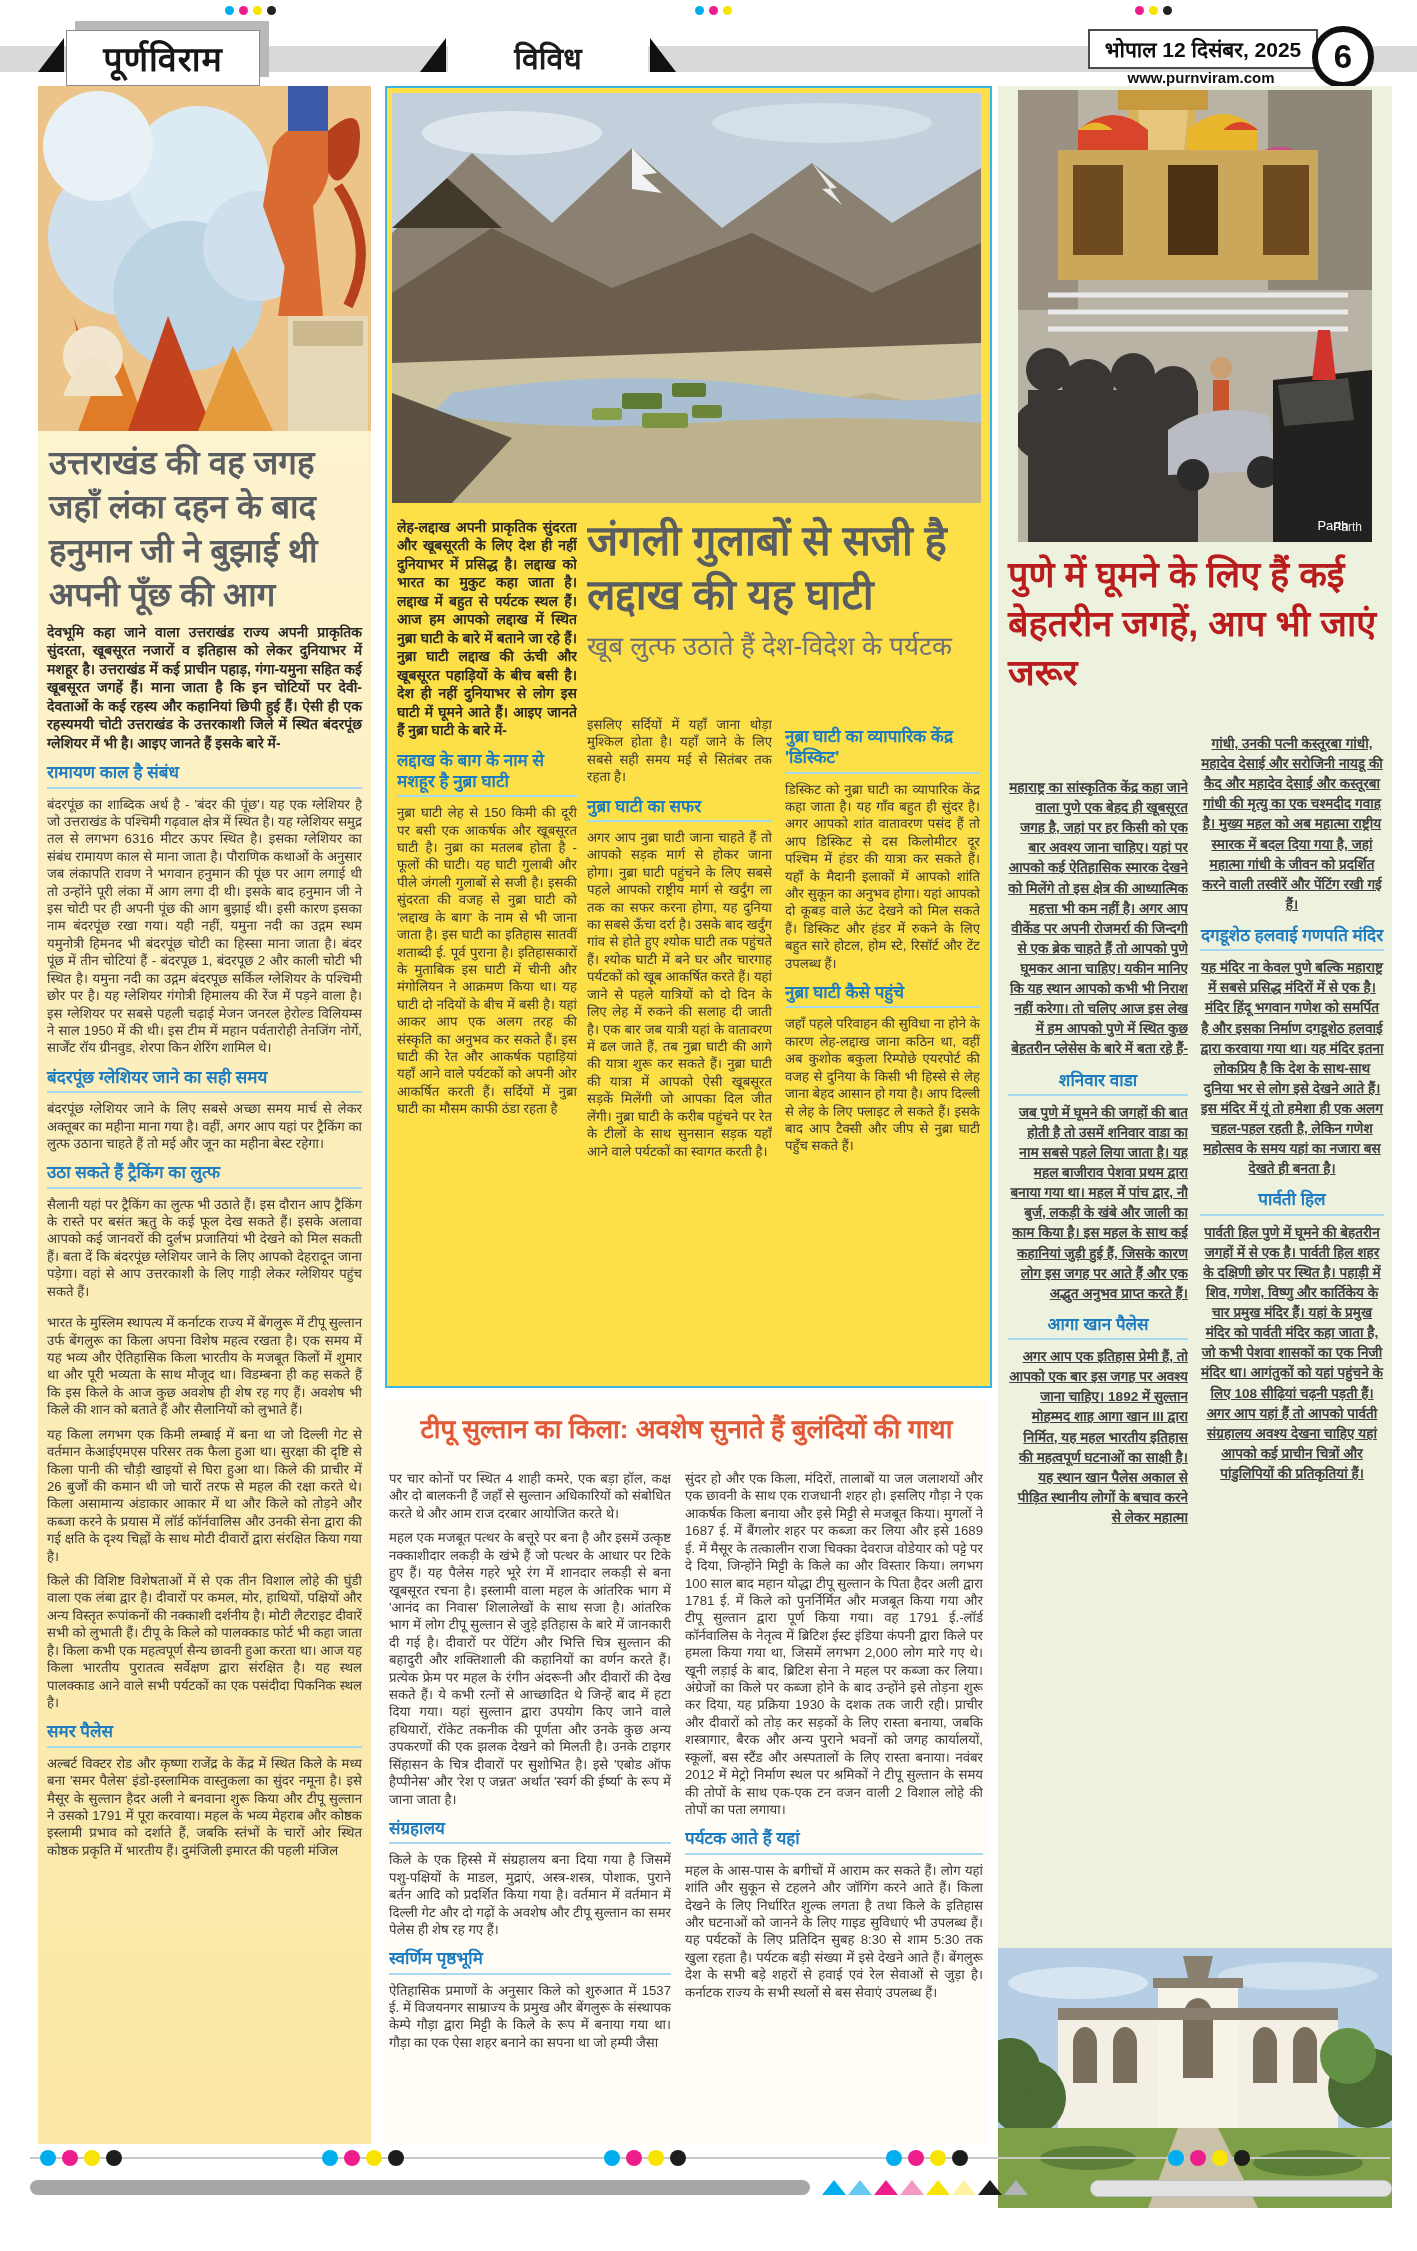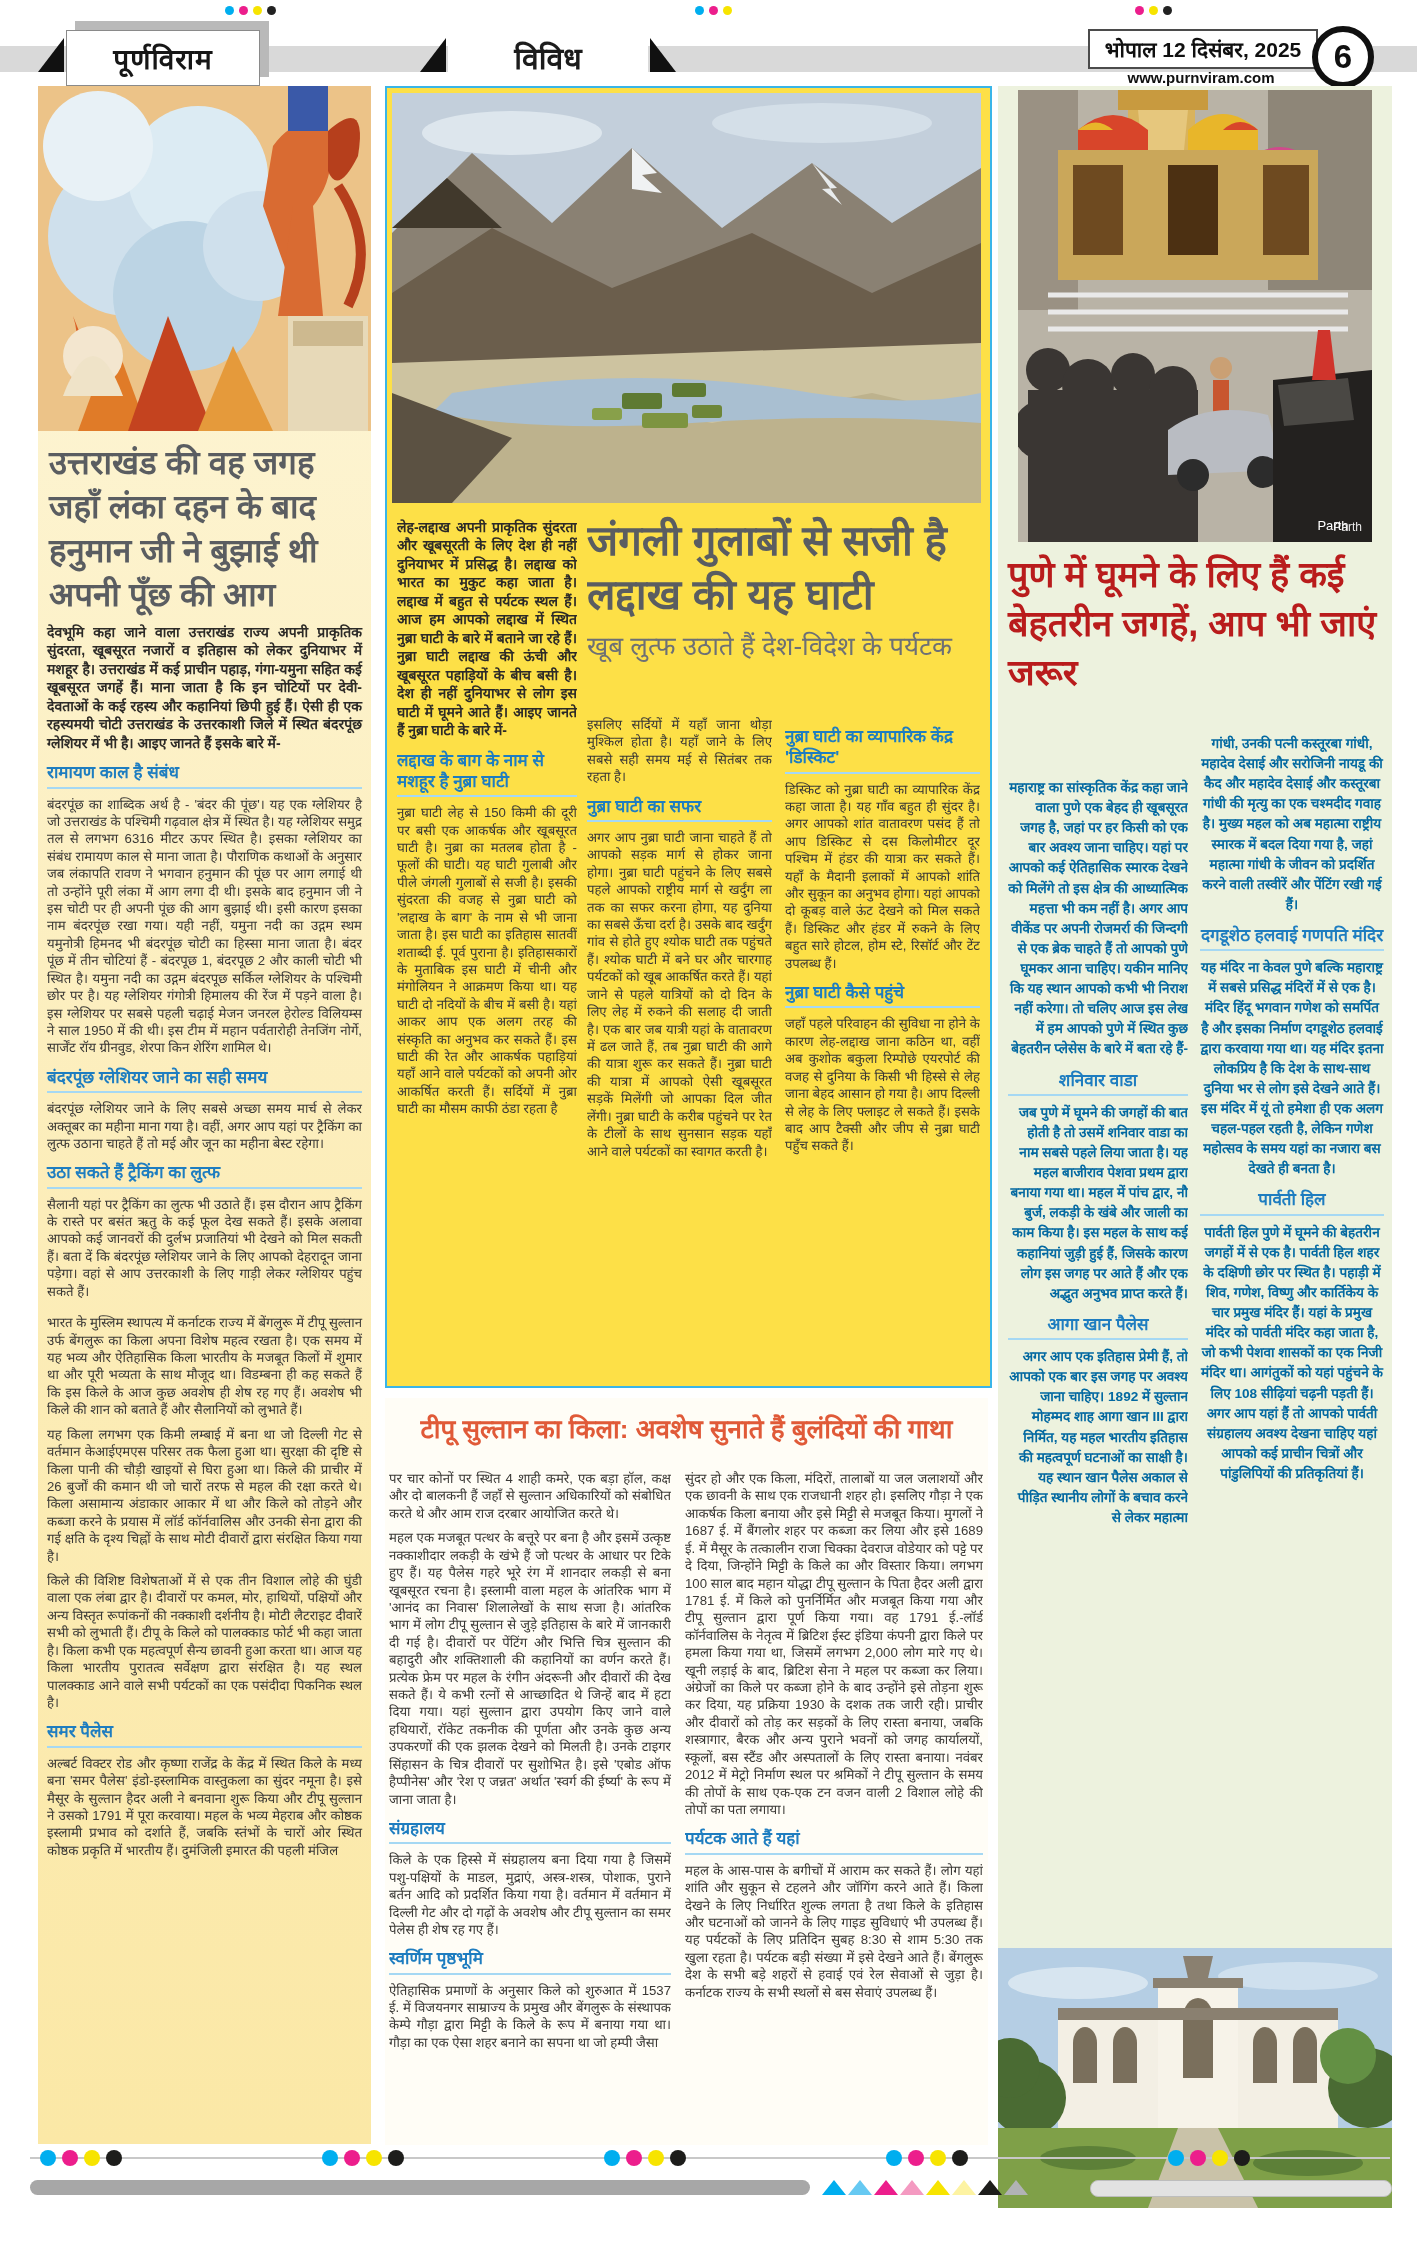--- a/index.html
+++ b/index.html
@@ -4,21 +4,21 @@
 <style>
   html,body{margin:0;padding:0;background:#ffffff;}
   body{font-family:"Liberation Sans","DejaVu Sans",sans-serif;}
   .page{position:relative;width:1417px;height:2251px;background:#ffffff;overflow:hidden;}
   .abs{position:absolute;}
 
   
   .band{position:absolute;left:0;top:46px;width:1417px;height:26px;background:#d9d9d9;}
   .masthead-box{position:absolute;left:66px;top:30px;width:192px;height:54px;background:#ffffff;
     border:1px solid #8a8a8a;box-shadow:9px -9px 0 0 #b9b9b9;display:flex;align-items:center;justify-content:center;}
-  .masthead-box span{font-size:28px;font-weight:800;color:#161616;letter-spacing:1px;}
+  .masthead-box span{font-size:34px;font-weight:800;color:#161616;letter-spacing:1px;}
   .tri{position:absolute;width:26px;height:34px;background:#111;}
   .tri.left{clip-path:polygon(100% 0,100% 100%,0 100%);}
   .tri.right{clip-path:polygon(0 0,100% 100%,0 100%);}
   .section-tab{position:absolute;left:448px;top:34px;width:200px;height:46px;background:#ffffff;
     display:flex;align-items:center;justify-content:center;}
   .section-tab span{font-size:30px;font-weight:800;color:#1c1c1c;}
   .date-box{position:absolute;left:1088px;top:29px;width:226px;height:36px;background:#fff;border:2px solid #4b4b4b;
     display:flex;align-items:center;justify-content:center;font-size:21px;font-weight:800;color:#101010;}
   .site-url{position:absolute;left:1088px;top:69px;width:226px;text-align:center;font-size:15px;font-weight:700;color:#101010;}
   .page-circle{position:absolute;left:1312px;top:26px;width:50px;height:50px;border-radius:50%;
@@ -57,21 +57,21 @@
   .tcol{position:absolute;top:72px;height:668px;overflow:hidden;}
 
   
   .right-col{position:absolute;left:998px;top:86px;width:394px;height:2122px;background:#edf2de;overflow:hidden;}
   .right-photo{position:absolute;left:20px;top:4px;width:354px;height:452px;overflow:hidden;}
   .right-headline{position:absolute;left:10px;top:464px;width:374px;font-size:36px;line-height:49px;
     font-weight:700;color:#b91c1c;}
   .right-text{position:absolute;left:0;top:640px;width:394px;height:1215px;overflow:hidden;}
   .rcolL{position:absolute;left:10px;top:52px;width:180px;height:1160px;overflow:hidden;}
   .rcolR{position:absolute;left:202px;top:8px;width:184px;height:1205px;overflow:hidden;}
-  .right-text .para{font-weight:600;font-size:13.6px;line-height:1.48;color:#0369a1;}
+  .right-text .para{font-weight:600;font-size:13.6px;line-height:1.48;color:#404040;text-decoration:underline;}
   .rcolL .para{text-align:right;}
   .rcolR .para{text-align:center;}
   .right-text .subhead{text-align:center;}
   .aga-photo{position:absolute;left:0;top:1862px;width:394px;height:260px;overflow:hidden;}
   .credit{position:absolute;right:10px;bottom:8px;color:#ffffff;font-size:12px;opacity:.9;}
 
   
   .bar{position:absolute;border-radius:8px;}
   .tri-b{width:0;height:0;border-left:12px solid transparent;border-right:12px solid transparent;display:inline-block;}
 </style>

